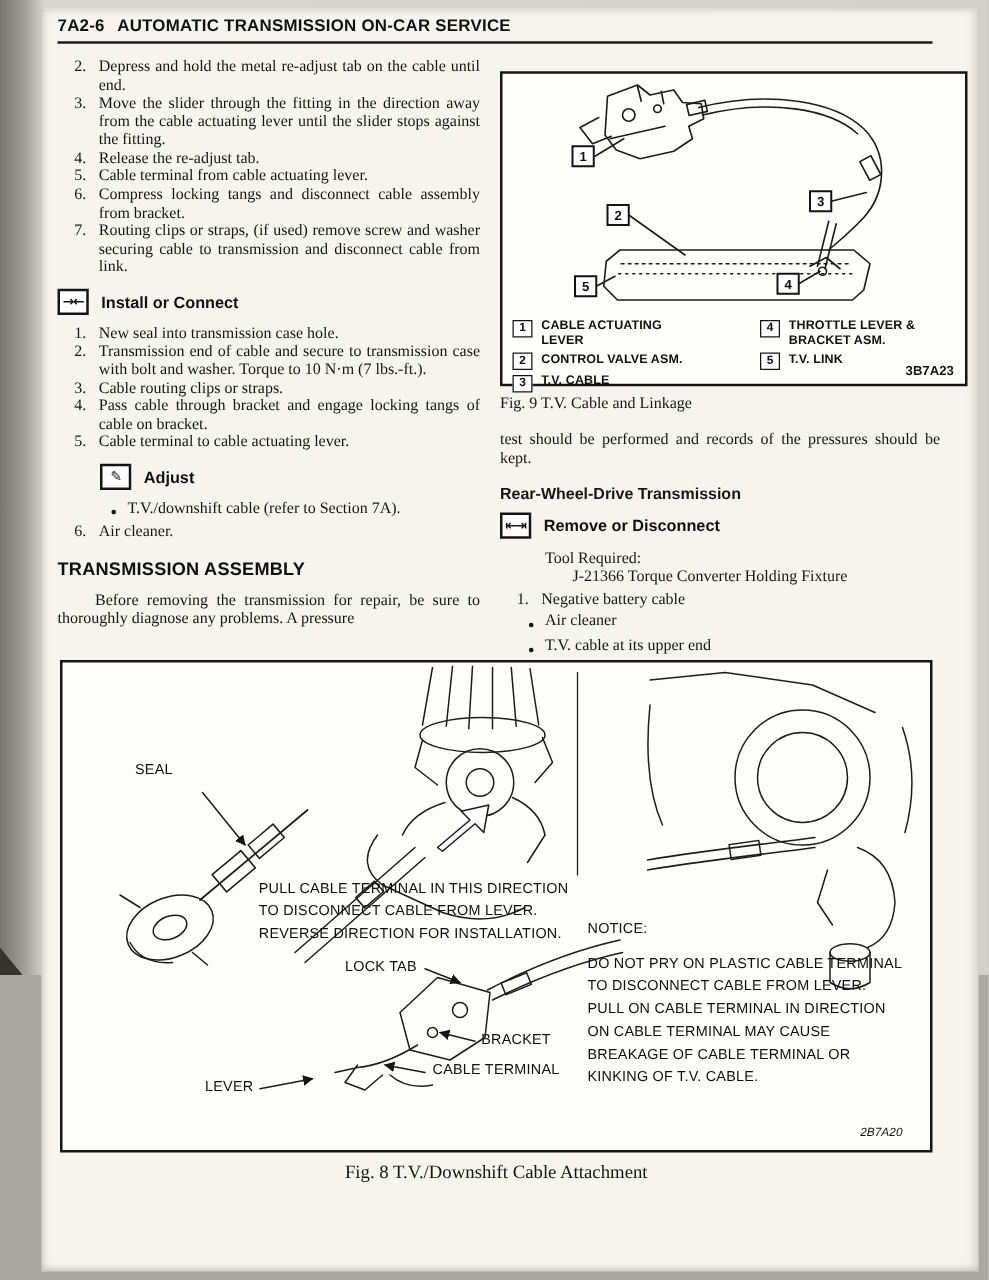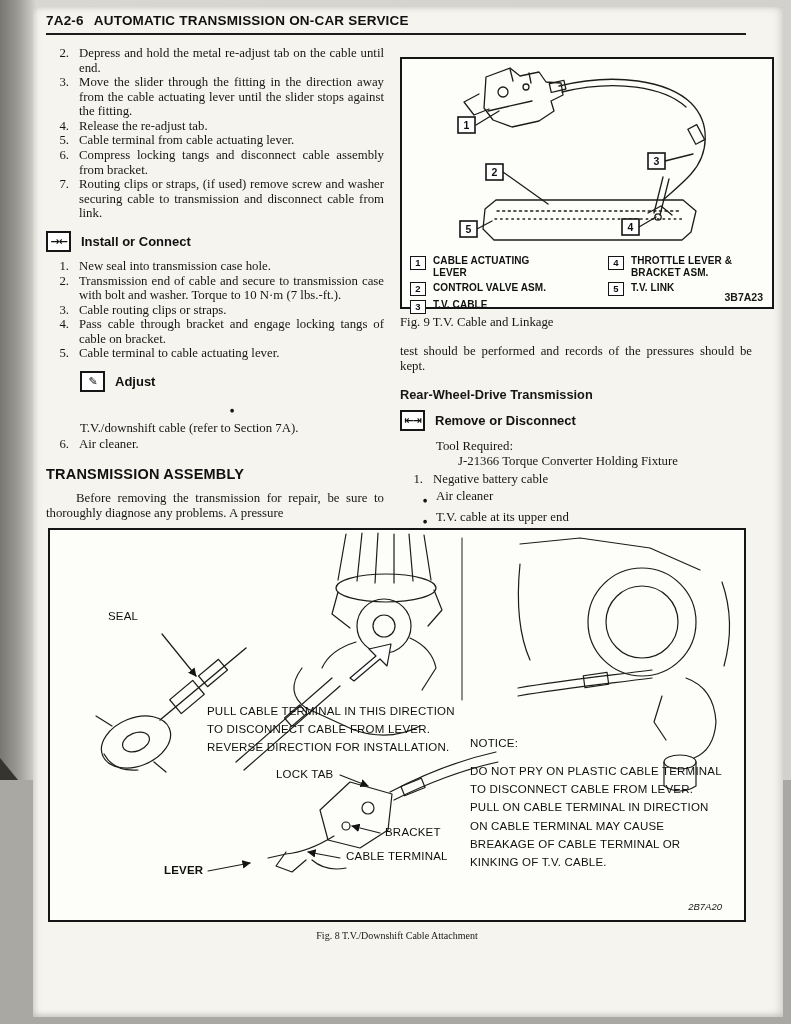--- a/index.html
+++ b/index.html
@@ -52,21 +52,21 @@
     width:25px; height:21px; border:2px solid #151515; background:#fff;
     display:flex; align-items:center; justify-content:center;
     font-family:"DejaVu Sans", sans-serif; font-size:11px; font-weight:bold; flex:0 0 auto;
     letter-spacing:-1px;
   }
   .indent-1 { margin-left:34px; }
 
   .bullet-row { display:flex; margin:2px 0 1px; }
   .bullet-row .bullet { flex:0 0 22px; text-align:center; }
   .bullet::before { content:"●"; font-size:8.5px; line-height:14.6px; }
-  .bullet-indent { margin-left:34px;flex-direction:column; }
+  .bullet-indent { margin-left:34px; }
 
   .section-heading {
     font-family:"Liberation Sans", sans-serif; font-weight:bold; font-size:14.5px;
     letter-spacing:0.2px; margin:15px 0 9px; color:#101010;
   }
   .para-indent { text-indent:30px; }
 
   
   #fig9-box {
     margin-top:11px; width:374px; height:252px;
@@ -105,21 +105,21 @@
   }
   #fig8-box svg { position:absolute; left:0; top:0; }
   .f8label {
     position:absolute; font-family:"Liberation Sans", sans-serif;
     font-size:11.5px; letter-spacing:0.2px; color:#101010; white-space:nowrap;
   }
   .f8block { line-height:1.58; white-space:nowrap; }
   .f8block div { white-space:nowrap; }
   .f8-notice-title { margin-bottom:10px; }
   .f8code { position:absolute; right:22px; bottom:8px; font-style:italic; font-size:9.5px; font-family:"Liberation Sans",sans-serif;text-align:right; }
-  #fig8-caption { position:absolute; left:48px; top:930px; width:698px; text-align:center; font-size:10px; }
+  #fig8-caption { position:absolute; left:48px; top:930px; width:698px; text-align:center; font-size:15px; }
 
   svg text { font-family:"Liberation Sans", sans-serif; font-weight:bold; font-size:10.5px; fill:#101010; text-anchor:middle; }
   .co { fill:#ffffff; stroke:#141414; stroke-width:1.6; }
 </style>
 </head>
 <body>
 
 <div class="scan">
   <div class="sheet"></div>
   <div class="corner-bl"></div>
@@ -365,21 +365,21 @@
 
     <div class="f8label f8block" style="left:157px; top:172px;">
       <div>PULL CABLE TERMINAL IN THIS DIRECTION</div>
       <div>TO DISCONNECT CABLE FROM LEVER.</div>
       <div>REVERSE DIRECTION FOR INSTALLATION.</div>
     </div>
 
     <div class="f8label" style="left:226px; top:238px;">LOCK TAB</div>
     <div class="f8label" style="left:335px; top:296px;">BRACKET</div>
     <div class="f8label" style="left:296px; top:320px;">CABLE TERMINAL</div>
-    <div class="f8label" style="left:114px; top:334px;font-weight:bold;">LEVER</div>
+    <div class="f8label" style="left:114px; top:334px;">LEVER</div>
 
     <div class="f8label f8block" style="left:420px; top:204px;">
       <div class="f8-notice-title">NOTICE:</div>
       <div>DO NOT PRY ON PLASTIC CABLE TERMINAL</div>
       <div>TO DISCONNECT CABLE FROM LEVER.</div>
       <div>PULL ON CABLE TERMINAL IN DIRECTION</div>
       <div>ON CABLE TERMINAL MAY CAUSE</div>
       <div>BREAKAGE OF CABLE TERMINAL OR</div>
       <div>KINKING OF T.V. CABLE.</div>
     </div>

